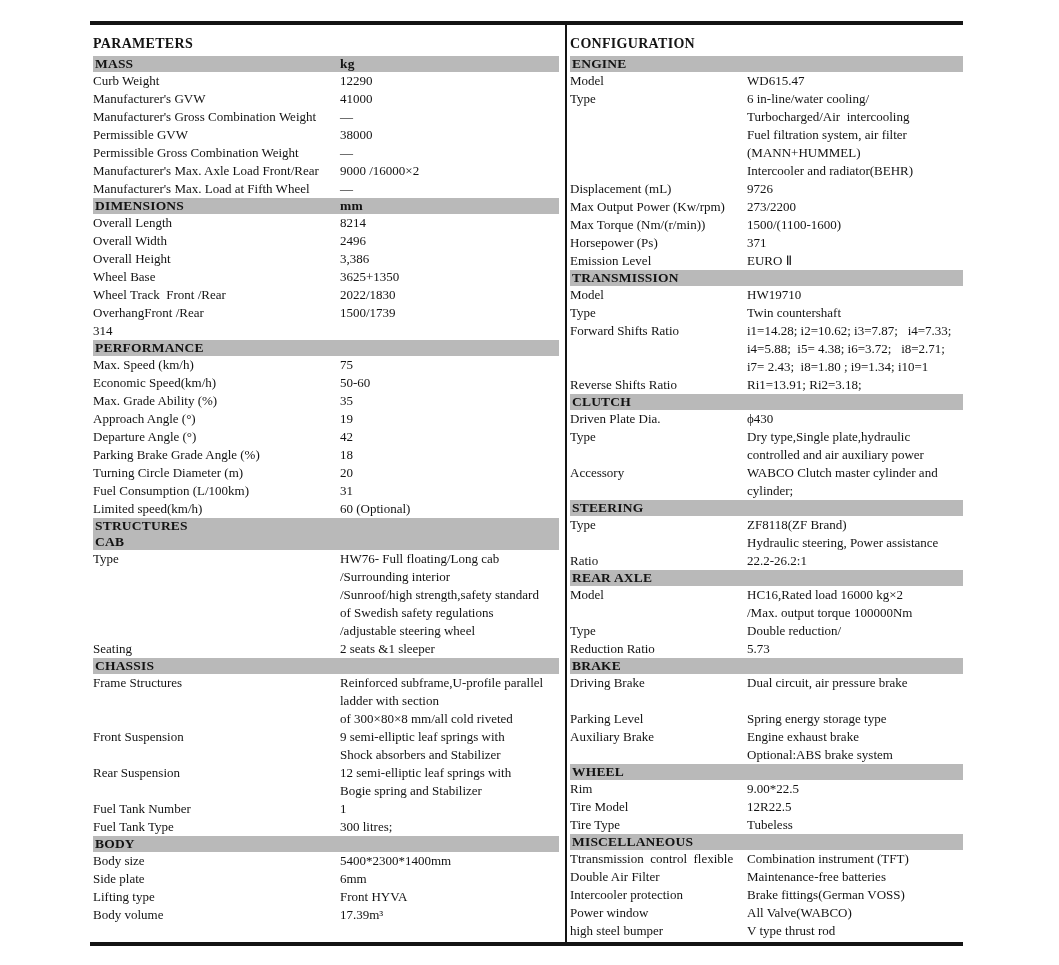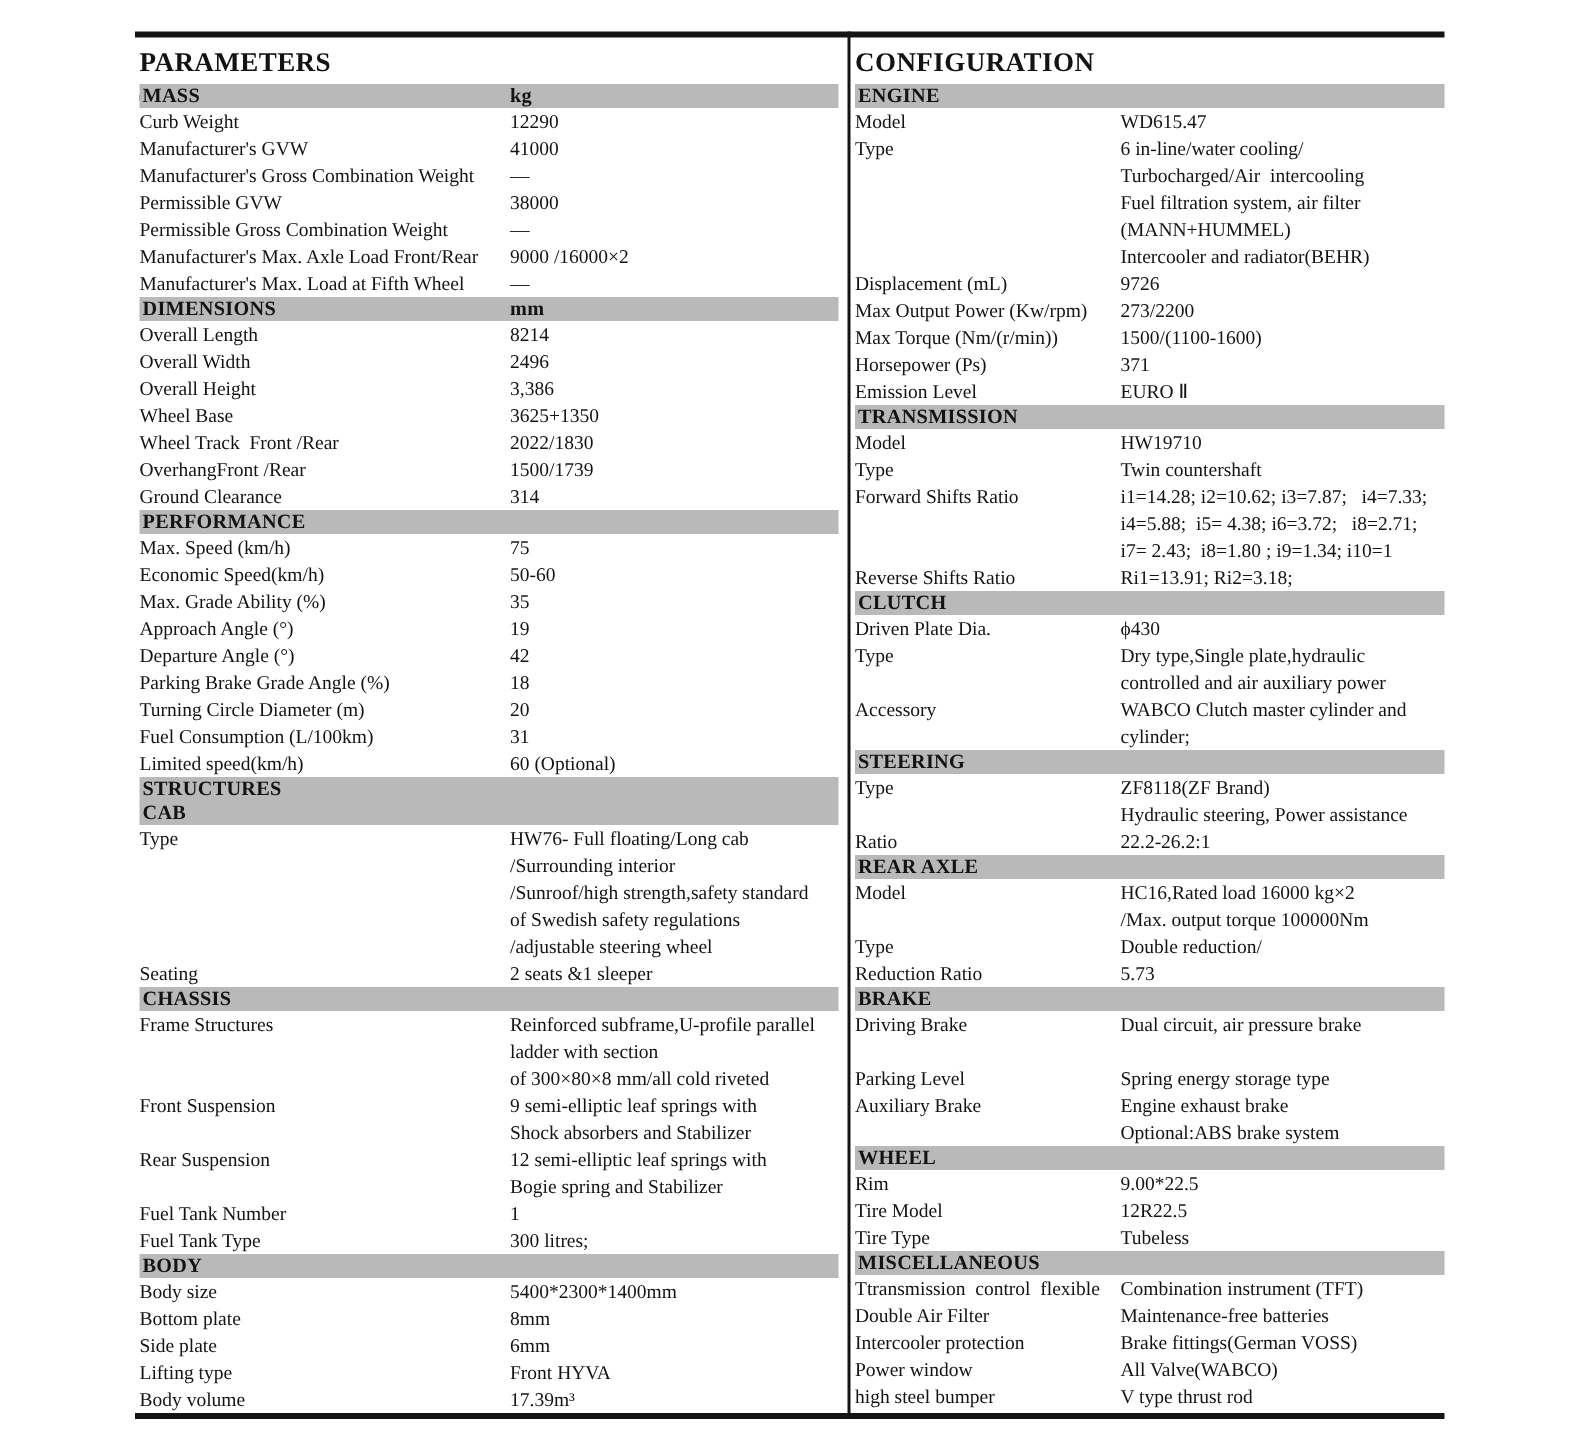--- a/index.html
+++ b/index.html
@@ -9,21 +9,21 @@
     --band:#b9b9b9; --rule:#141414;
   }
   .rule-top    { position:absolute; left:90px;  top:21px;  width:873px; height:4px; background:var(--rule); }
   .rule-bottom { position:absolute; left:90px;  top:942px; width:873px; height:4px; background:var(--rule); }
   .divider     { position:absolute; left:565px; top:21px;  width:2px;  height:925px; background:var(--rule); }
   .col { position:absolute; top:34px; }
   .col-left  { left:93px;  width:466px; }
   .col-right { left:570px; width:393px; }
   .doc-title-wrap { height:20px; margin-bottom:2px; }
   .doc-title {
-    display:inline-block; font-weight:bold; font-size:18px; letter-spacing:0.3px;
+    display:inline-block; font-weight:bold; font-size:14px; letter-spacing:0.3px;
     line-height:15px; border-bottom:4px solid var(--rule); padding:0 12px 14px 0;
   }
   .band {
     position:relative; background:var(--band); height:16px; line-height:16px;
     font-weight:bold; font-size:13.5px; padding-left:2px; letter-spacing:0.2px;
   }
   .band-unit { position:absolute; left:247px; top:0; }
   .row { display:flex; align-items:flex-start; font-size:13px; line-height:18px; min-height:18px; }
   .label { flex:0 0 auto; white-space:pre; }
   .col-left  .label { width:247px; }
@@ -87,21 +87,20 @@
       </div>
       <div class="row">
         <span class="label">Wheel Track  Front /Rear</span>
         <span class="value">2022/1830</span>
       </div>
       <div class="row">
         <span class="label">OverhangFront /Rear</span>
         <span class="value">1500/1739</span>
       </div>
       <div class="row">
-        <span class="label">Ground Clearance</span>
         <span class="value">314</span>
       </div>
       <div class="band"><span class="band-label">PERFORMANCE</span></div>
       <div class="row">
         <span class="label">Max. Speed (km/h)</span>
         <span class="value">75</span>
       </div>
       <div class="row">
         <span class="label">Economic Speed(km/h)</span>
         <span class="value">50-60</span>
@@ -172,24 +171,20 @@
       <div class="row">
         <span class="label">Fuel Tank Type</span>
         <span class="value">300 litres;</span>
       </div>
       <div class="band"><span class="band-label">BODY</span></div>
       <div class="row">
         <span class="label">Body size</span>
         <span class="value">5400*2300*1400mm</span>
       </div>
       <div class="row">
-        <span class="label">Bottom plate</span>
-        <span class="value">8mm</span>
-      </div>
-      <div class="row">
         <span class="label">Side plate</span>
         <span class="value">6mm</span>
       </div>
       <div class="row">
         <span class="label">Lifting type</span>
         <span class="value">Front HYVA</span>
       </div>
       <div class="row">
         <span class="label">Body volume</span>
         <span class="value">17.39m³</span>

